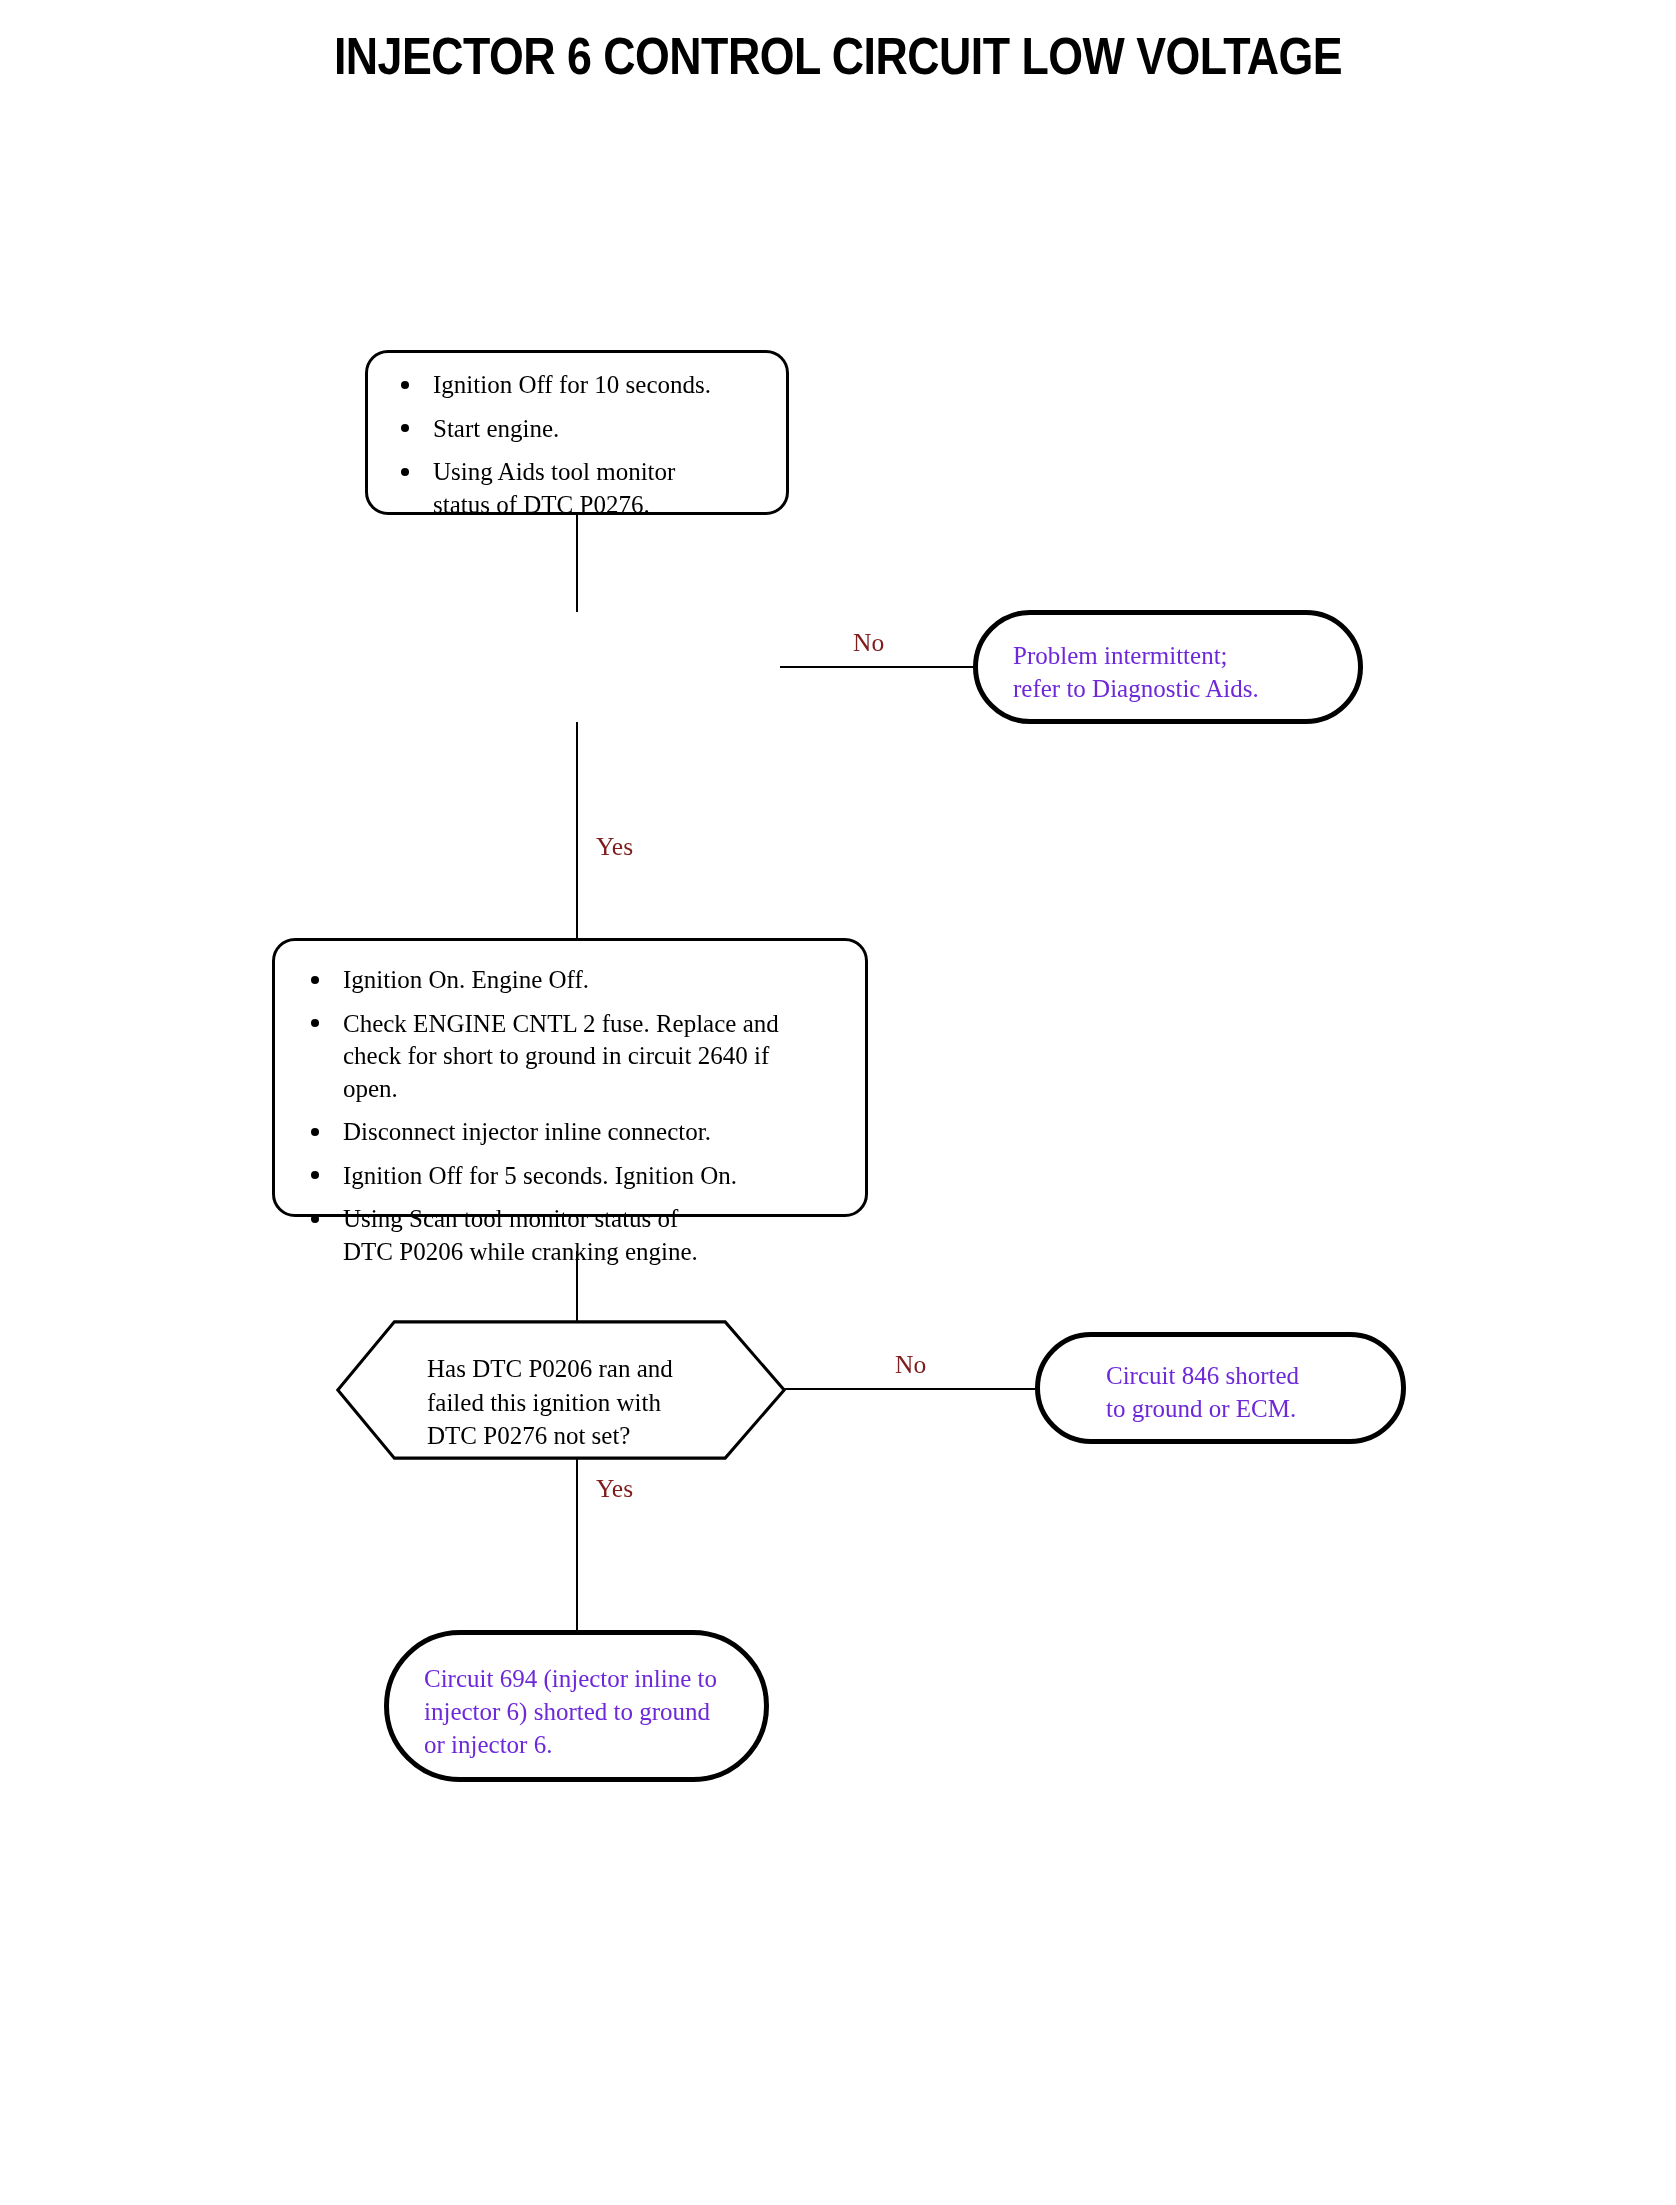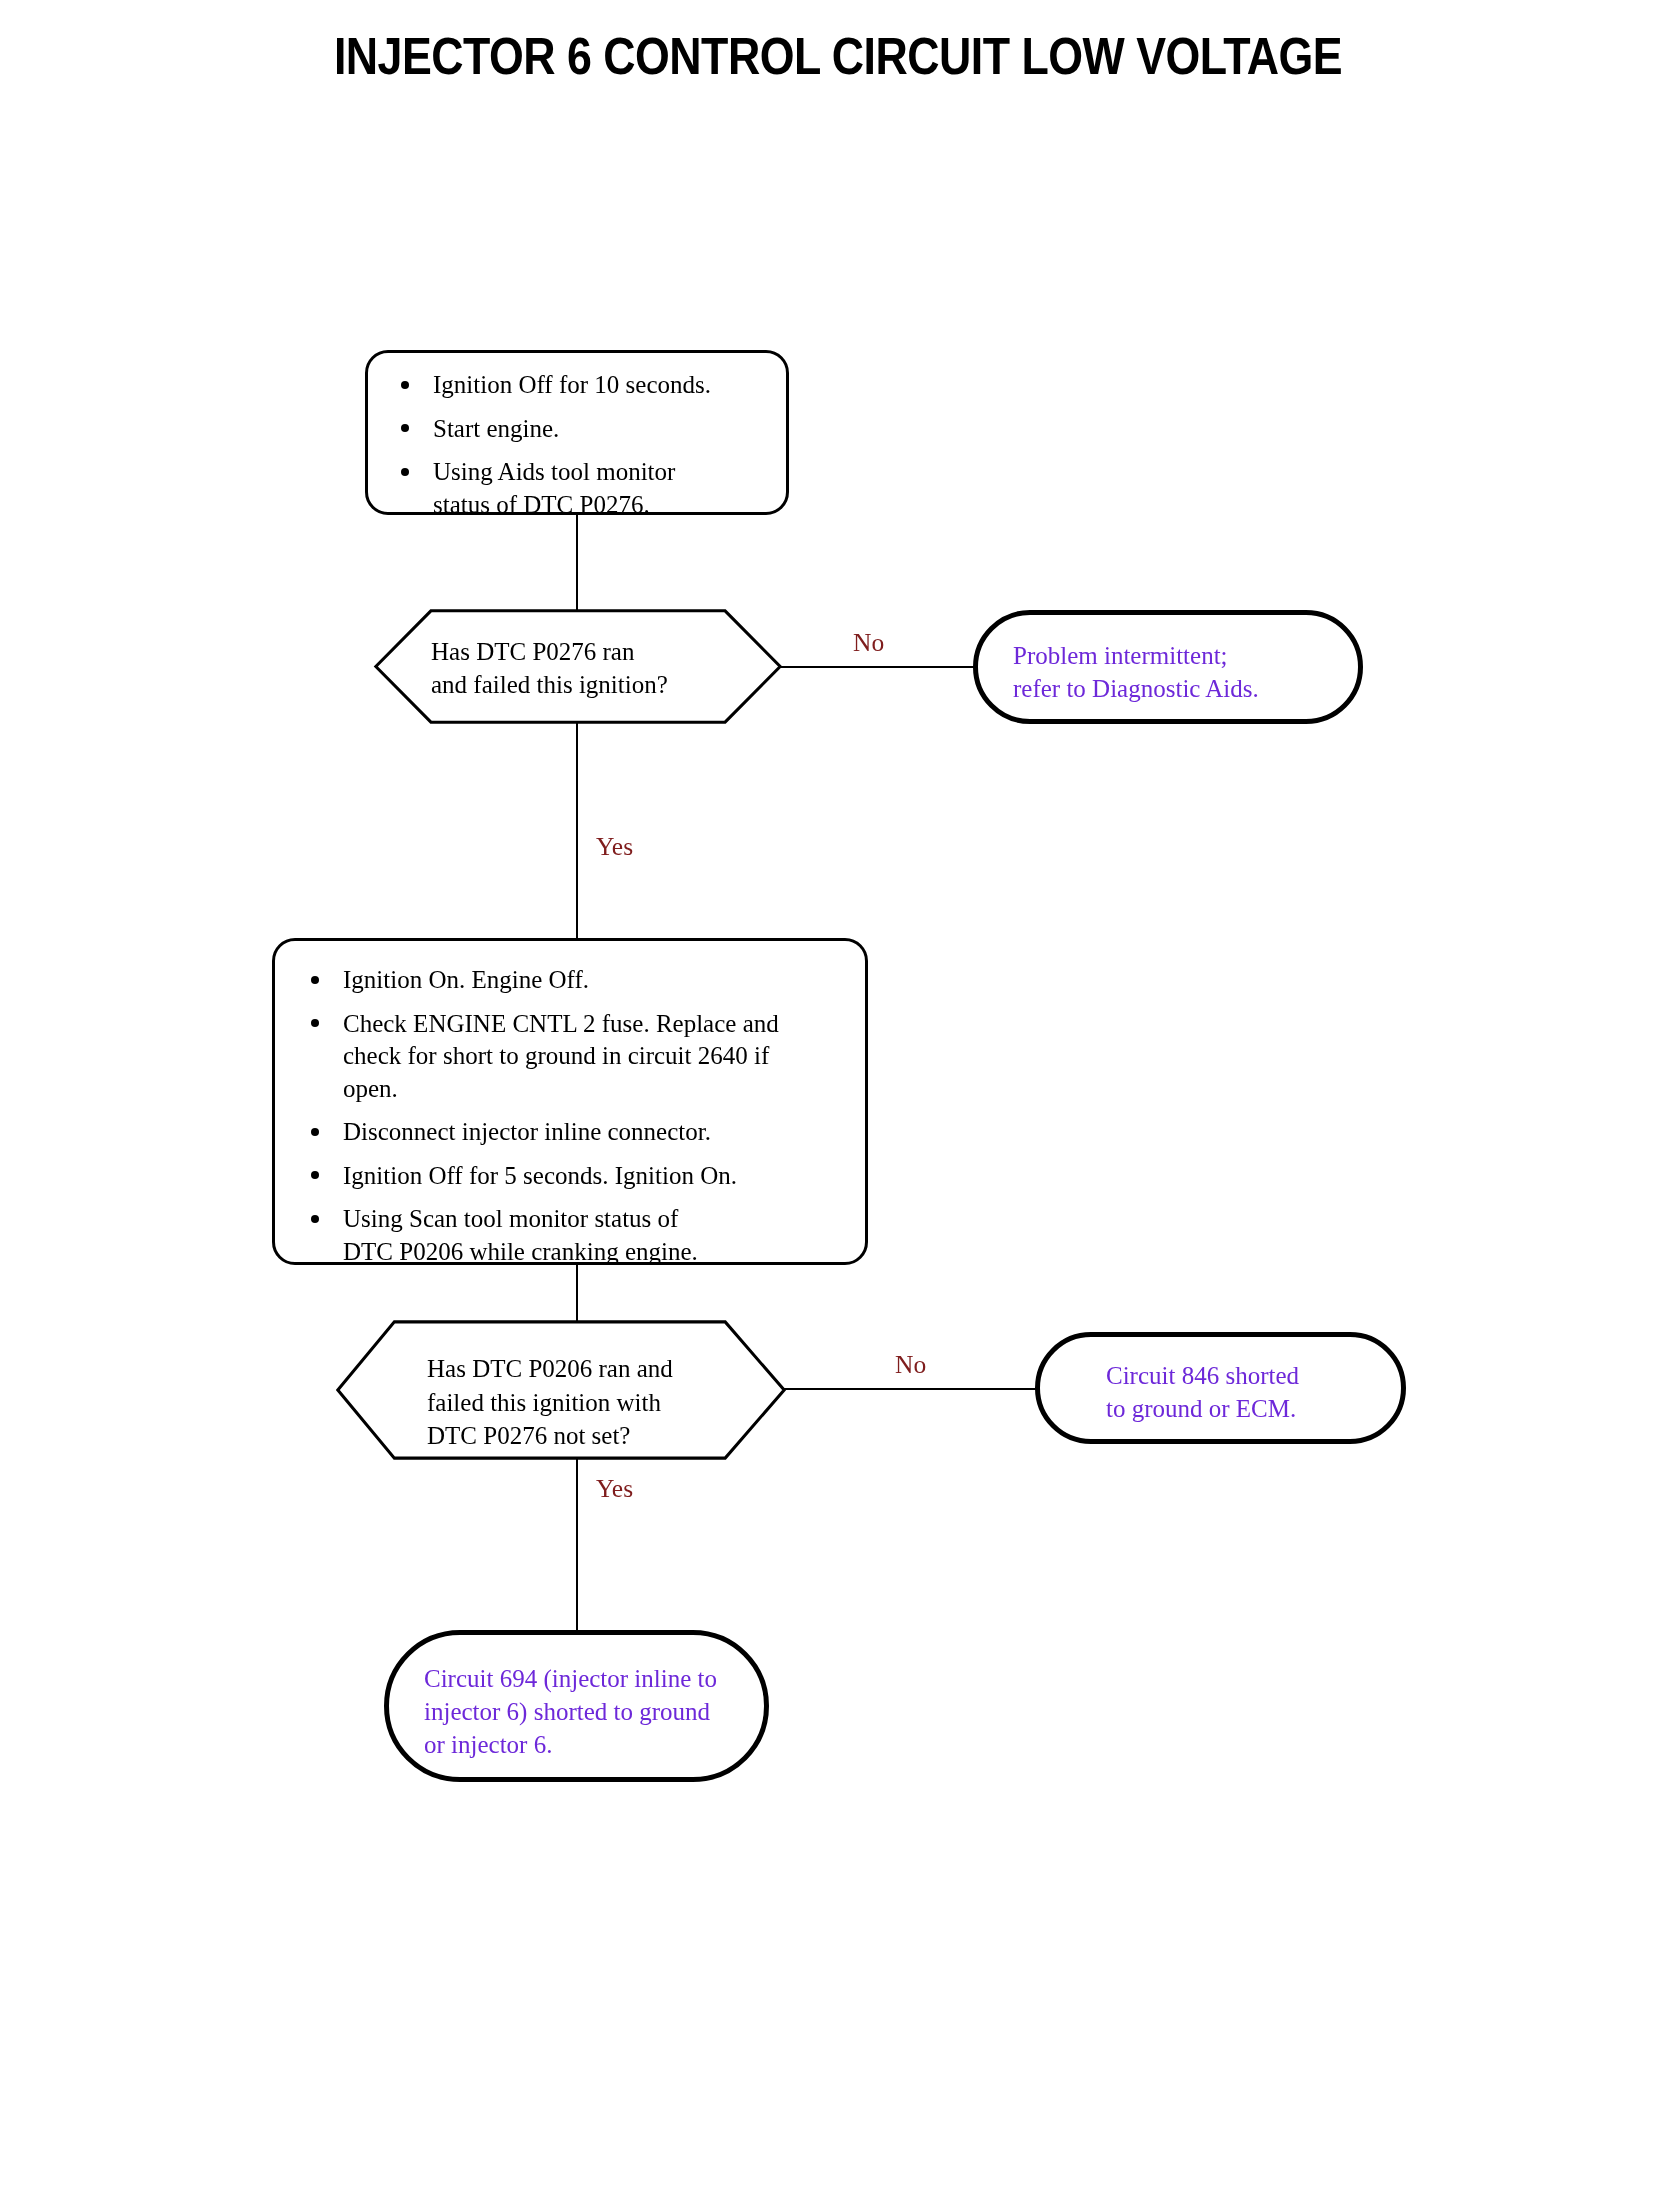--- a/index.html
+++ b/index.html
@@ -158,38 +158,29 @@
         <span class="bullet-dot"></span>
         <span>Start engine.</span>
       </li>
       <li style="padding-right:73px;">
         <span class="bullet-dot"></span>
         <span>Using Aids tool monitor status of DTC P0276.</span>
       </li>
     </ul>
   </div>
 
-  <div class="hex-wrap" style="left:373px; top:609px; width:410px; height:115px;">
-    <svg width="410" height="115" viewBox="0 0 674 190">
-      <polygon points="94,3 580,3 671,95 580,187 94,187 3,95" fill="#ffffff" stroke="#000000" stroke-width="5"></polygon>
-    </svg>
-    <div class="hex-text" style="left:58px; top:25.5px; width:316px;">
-      <div>Has DTC P0276 ran</div>
-      <div>and failed this ignition?</div>
-    </div>
-  </div>
 
   <div class="node terminal-box" style="left:973px; top:610px; width:390px; height:114px;">
     <div class="node-text" style="left:35px; top:24px; width:328px;">
       <div>Problem intermittent;</div>
       <div>refer to Diagnostic Aids.</div>
     </div>
   </div>
 
-  <div class="node process-box" style="left:272px; top:938px; width:596px; height:327px;">
+  <div class="node process-box" style="left:272px; top:938px; width:596px; height:279px;">
     <ul class="bullets" style="position:absolute; left:32px; top:23px; width:535px;">
       <li>
         <span class="bullet-dot"></span>
         <span>Ignition On. Engine Off.</span>
       </li>
       <li style="padding-right:49px;">
         <span class="bullet-dot"></span>
         <span>Check ENGINE CNTL 2 fuse. Replace and check for short to ground in circuit 2640 if open.</span>
       </li>
       <li>

